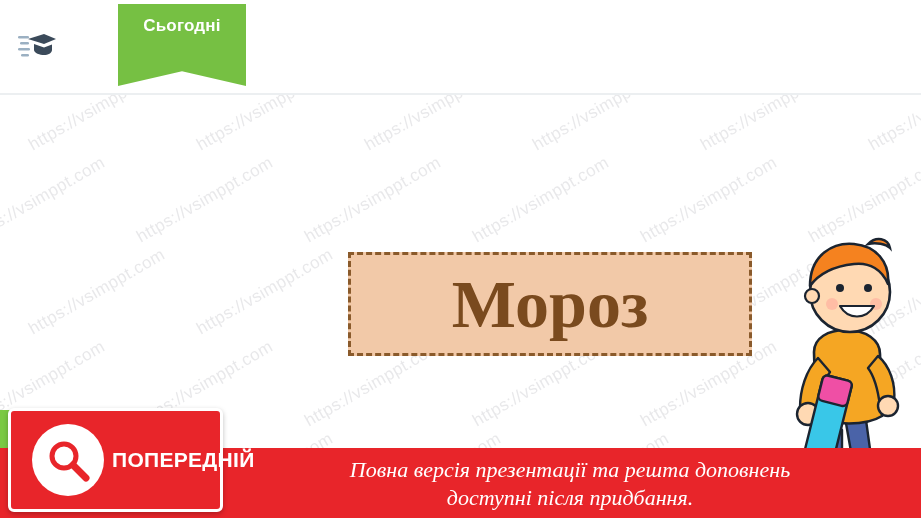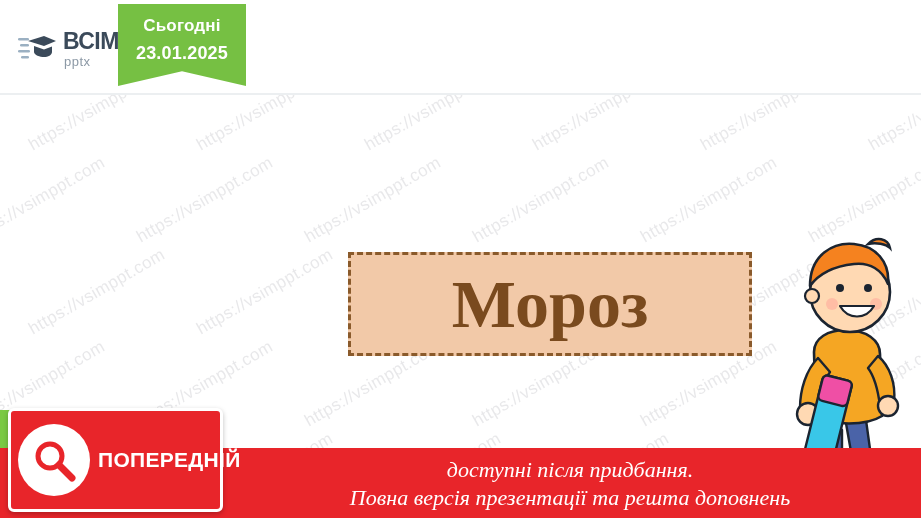--- a/index.html
+++ b/index.html
@@ -192,21 +192,21 @@
     width: 215px;
     height: 104px;
     background: #e8252a;
     border: 3px solid #ffffff;
     border-radius: 6px;
     z-index: 6;
     box-shadow: 0 2px 5px rgba(0,0,0,0.25);
     display: flex;
     align-items: center;
     gap: 8px;
-    padding-left: 7px;
+    padding-left: 21px;
     box-sizing: border-box;
   }
   .badge-circle {
     width: 72px;
     height: 72px;
     border-radius: 50%;
     background: #ffffff;
     display: flex;
     align-items: center;
     justify-content: center;
@@ -301,29 +301,24 @@
             <path d="M16 14 L26 17.5 L34 14.5 L34 20 C34 23 30 25 26 25 C22 25 16 23 16 20 Z" fill="#3b4a5a"></path>
           </g>
           <g fill="#9bb0c2">
             <rect x="0" y="6" width="11" height="2.6" rx="1.3"></rect>
             <rect x="2" y="12" width="9" height="2.6" rx="1.3"></rect>
             <rect x="0" y="18" width="12" height="2.6" rx="1.3"></rect>
             <rect x="3" y="24" width="8" height="2.6" rx="1.3"></rect>
           </g>
         </svg>
       </span>
-      <span class="logo-text">
-        <span class="logo-vsim">ВСІМ</span>
-        <span class="logo-pptx">pptx</span>
-      </span>
     </div>
 
     <div class="date-flag">
       <div class="today">Сьогодні</div>
-      <div class="date">23.01.2025</div>
     </div>
 
   </div>
 
 
   <div class="word-card" id="card-snig">
     <span>Мороз</span>
   </div>
 
   <div class="boy">
@@ -363,22 +358,22 @@
         <rect x="38" y="148" width="30" height="104" rx="5" fill="#39c7e8" stroke="#1b2430" stroke-width="2.4"></rect>
         <rect x="38" y="148" width="30" height="26" rx="5" fill="#ef4fa5" stroke="#1b2430" stroke-width="2.4"></rect>
         <path d="M38 252 L53 280 L68 252 Z" fill="#ffd9b3" stroke="#1b2430" stroke-width="2.4" stroke-linejoin="round"></path>
         <path d="M47 268 L53 280 L59 268 Z" fill="#1b2430"></path>
       </g>
     </svg>
   </div>
 
   <div class="bottom-bar"></div>
   <div class="bottom-text">
+    <div>Повна версія презентації та решта доповнень</div>
     <div>доступні після придбання.</div>
-    <div>Повна версія презентації та решта доповнень</div>
   </div>
 
   <div class="preview-badge">
     <span class="badge-circle">
       <svg width="46" height="46" viewBox="0 0 46 46">
         <circle cx="19" cy="19" r="12" fill="none" stroke="#e8252a" stroke-width="5"></circle>
         <line x1="28" y1="28" x2="41" y2="41" stroke="#e8252a" stroke-width="7" stroke-linecap="round"></line>
       </svg>
     </span>
     <span class="badge-text">

